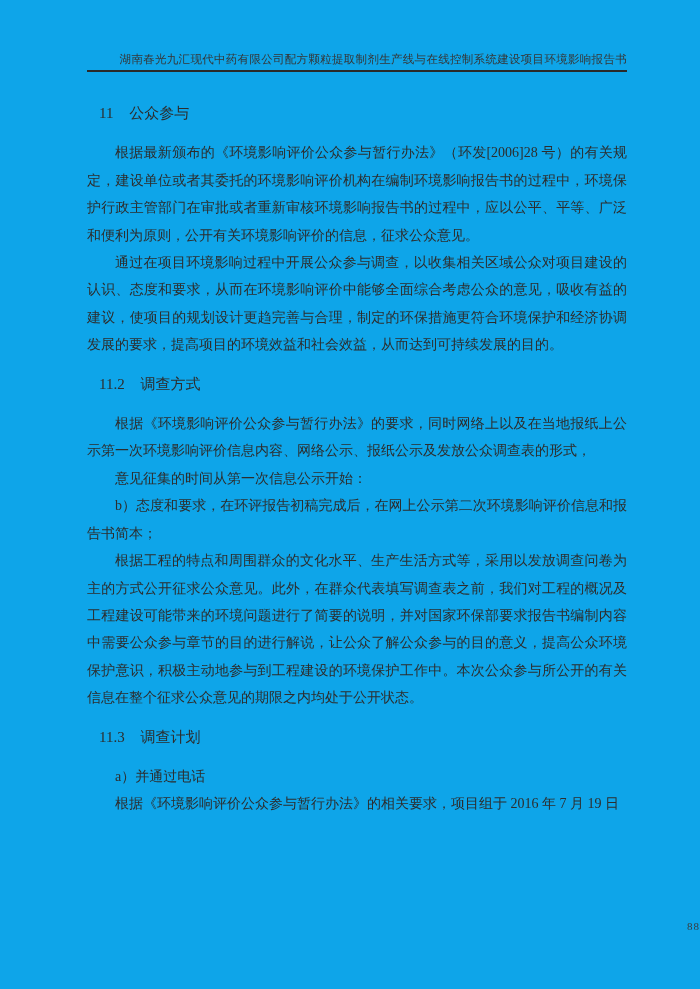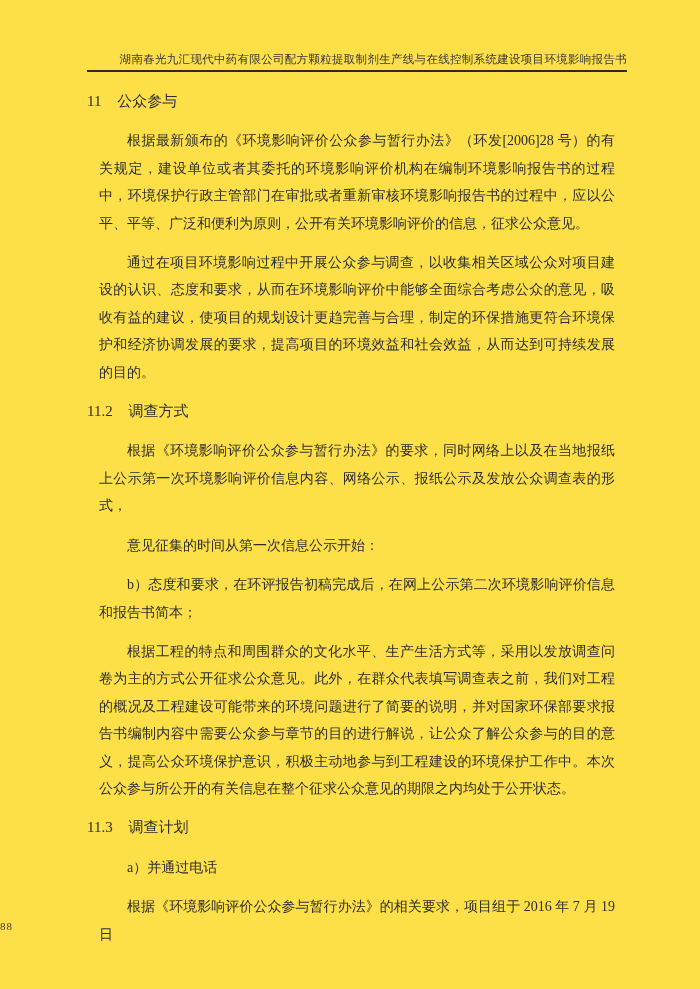--- a/index.html
+++ b/index.html
@@ -4,21 +4,21 @@
 <style>
   html, body {
     margin: 0;
     padding: 0;
     background: #ffffff;
   }
   .page {
     position: relative;
     width: 700px;
     height: 989px;
-    background: #fde047;
+    background: #0ea5e9;
     font-family: "Liberation Serif", "DejaVu Serif", serif;
     color: #2d2d2d;
     overflow: hidden;
   }
   
   .header {
     position: absolute;
     left: 87px;
     right: 73px;
     top: 52px;
@@ -43,47 +43,47 @@
     top: 80px;
     width: 540px;
     font-size: 14px;
     line-height: 27.4px;
     text-align: justify;
     color: #2d2d2d;
   }
   .body-text h1, .body-text h2 {
     font-size: 15px;
     font-weight: 400;
-    margin: 0;
+    margin: 12px;
     padding: 0;
     line-height: 27.4px;
     text-align: left;
   }
   .heading-num {
     display: inline-block;
   }
   .heading-title {
     display: inline-block;
     margin-left: 12px;
   }
   .body-text p {
-    margin: 12px;
+    margin: 0;
     padding: 0;
     text-indent: 2em;
   }
   .pad-top {
     height: 8px;
   }
   
   .footer {
     position: absolute;
     left: 0;
     right: 0;
     top: 916px;
-    text-align: left;
+    text-align: right;
   }
   .page-number {
     font-size: 11px;
     color: #3a3a3a;
     letter-spacing: 1px;
   }
 </style>
 </head>
 <body>
 

